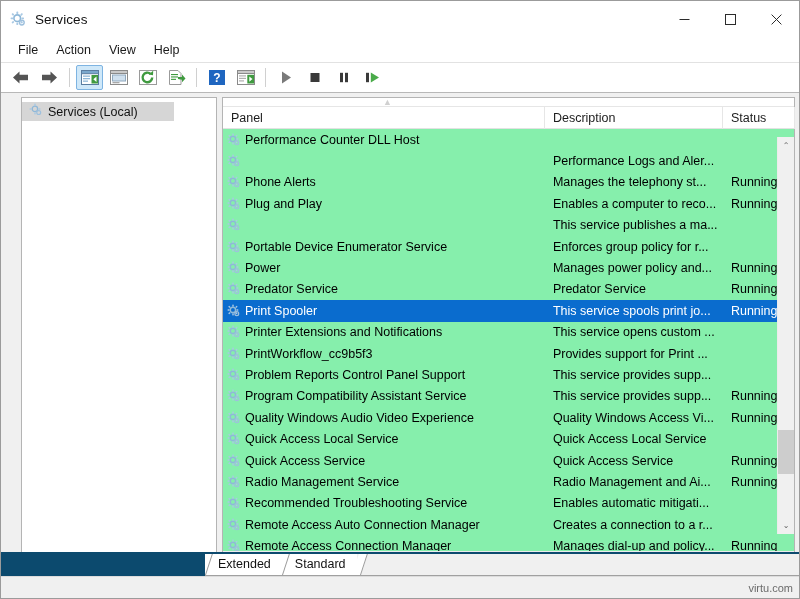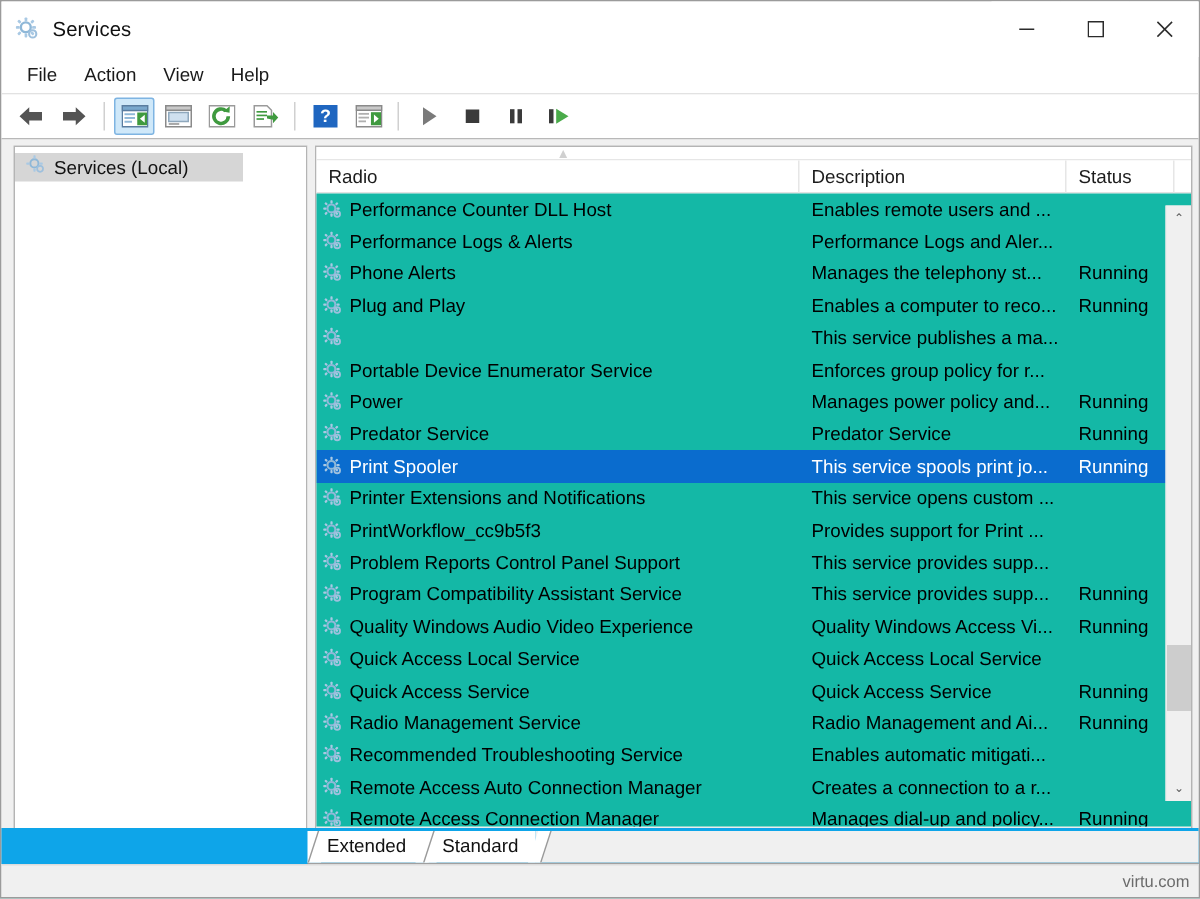--- a/index.html
+++ b/index.html
@@ -120,21 +120,21 @@
     width: 1px;
     height: 19px;
     background: #d0d0d0;
     margin: 0 5px;
   }
 
   
   .panes {
     flex: 1 1 auto;
     display: flex;
-    padding: 4px 4px 0 8px;
+    padding: 4px 4px 0 20px;
     box-sizing: border-box;
     background: #f0f0f0;
     min-height: 0;
   }
   .left-pane {
     width: 196px;
     min-width: 196px;
     background: #ffffff;
     border: 1px solid #b4b4b4;
     box-sizing: border-box;
@@ -214,21 +214,21 @@
   .hcell.name { width: 322px; min-width:322px; }
   .hcell.desc { width: 178px; min-width:178px; }
   .hcell.status { width: 72px; min-width:72px; }
   .hcell.startup { flex: 1 1 auto; border-right: none;}
 
   
   .list-body {
     flex: 1 1 auto;
     position: relative;
     overflow: hidden;
-    background: #14b8a6;
+    background: #86efac;
     min-height: 0;
   }
   .rows {
     position: absolute;
     left: 0; top: 0; right: 0;
   }
   .row {
     display: flex;
     height: 21.4px;
     align-items: center;
@@ -315,21 +315,21 @@
     position: absolute; left: 0; top: 0;
     width: 83%; height: 17px;
     background: #cdcdcd;
   }
 
   
   .tabs-wrap {
     height: 24px;
     min-height: 24px;
     padding-left: 4px;
-    background: #0ea5e9;
+    background: #0c4a6e;
     display: flex;
     align-items: flex-end;
     position: relative;
   }
   .tabstrip {
     margin-left: 200px;
     display: flex;
     align-items: flex-end;
     height: 22px;
     flex: 1 1 auto;
@@ -576,21 +576,21 @@
 
     <div class="splitter"></div>
 
     <div class="right-pane">
 
       <div class="header-strip">
         <span class="sort-glyph">▲</span>
       </div>
 
       <div class="list-header">
-        <div class="hcell name">Radio</div>
+        <div class="hcell name">Panel</div>
         <div class="hcell desc">Description</div>
         <div class="hcell status">Status</div>
         <div class="hcell startup"></div>
       </div>
 
       <div class="list-body">
         <div class="rows" id="rows-container">
             <div class="row">
               <div class="cell name">
                 <svg class="svc-icon" viewBox="0 0 17 17">
@@ -606,21 +606,20 @@
     <rect x="10.6" y="10.0" width="1.8" height="2.4" rx="0.6" transform="rotate(-45 11.5 11.2)"></rect>
     <rect x="10.6" y="2.2" width="1.8" height="2.4" rx="0.6" transform="rotate(45 11.5 3.4)"></rect>
     <rect x="2.0" y="10.0" width="1.8" height="2.4" rx="0.6" transform="rotate(45 2.9 11.2)"></rect>
   </g>
   <g fill="none" stroke="#9ec0dd" stroke-width="1.5">
                     <circle cx="11.9" cy="11.7" r="2.3"></circle>
                   </g>
 </svg>
                 <span>Performance Counter DLL Host</span>
               </div>
-              <div class="cell desc">Enables remote users and ...</div>
               <div class="cell status"></div>
               <div class="cell startup"></div>
             </div>
             <div class="row">
               <div class="cell name">
                 <svg class="svc-icon" viewBox="0 0 17 17">
   <g fill="none" stroke="#8fb8d8" stroke-width="1.7">
                     <circle cx="7.2" cy="7.2" r="3.2"></circle>
                   </g>
   <g fill="#a9c9e4">
@@ -630,21 +629,20 @@
     <rect x="11.3" y="6.4" width="2.6" height="1.8" rx="0.6"></rect>
     <rect x="2.0" y="2.2" width="1.8" height="2.4" rx="0.6" transform="rotate(-45 2.9 3.4)"></rect>
     <rect x="10.6" y="10.0" width="1.8" height="2.4" rx="0.6" transform="rotate(-45 11.5 11.2)"></rect>
     <rect x="10.6" y="2.2" width="1.8" height="2.4" rx="0.6" transform="rotate(45 11.5 3.4)"></rect>
     <rect x="2.0" y="10.0" width="1.8" height="2.4" rx="0.6" transform="rotate(45 2.9 11.2)"></rect>
   </g>
   <g fill="none" stroke="#9ec0dd" stroke-width="1.5">
                     <circle cx="11.9" cy="11.7" r="2.3"></circle>
                   </g>
 </svg>
-                <span>Performance Logs &amp; Alerts</span>
               </div>
               <div class="cell desc">Performance Logs and Aler...</div>
               <div class="cell status"></div>
               <div class="cell startup"></div>
             </div>
             <div class="row">
               <div class="cell name">
                 <svg class="svc-icon" viewBox="0 0 17 17">
   <g fill="none" stroke="#8fb8d8" stroke-width="1.7">
                     <circle cx="7.2" cy="7.2" r="3.2"></circle>

